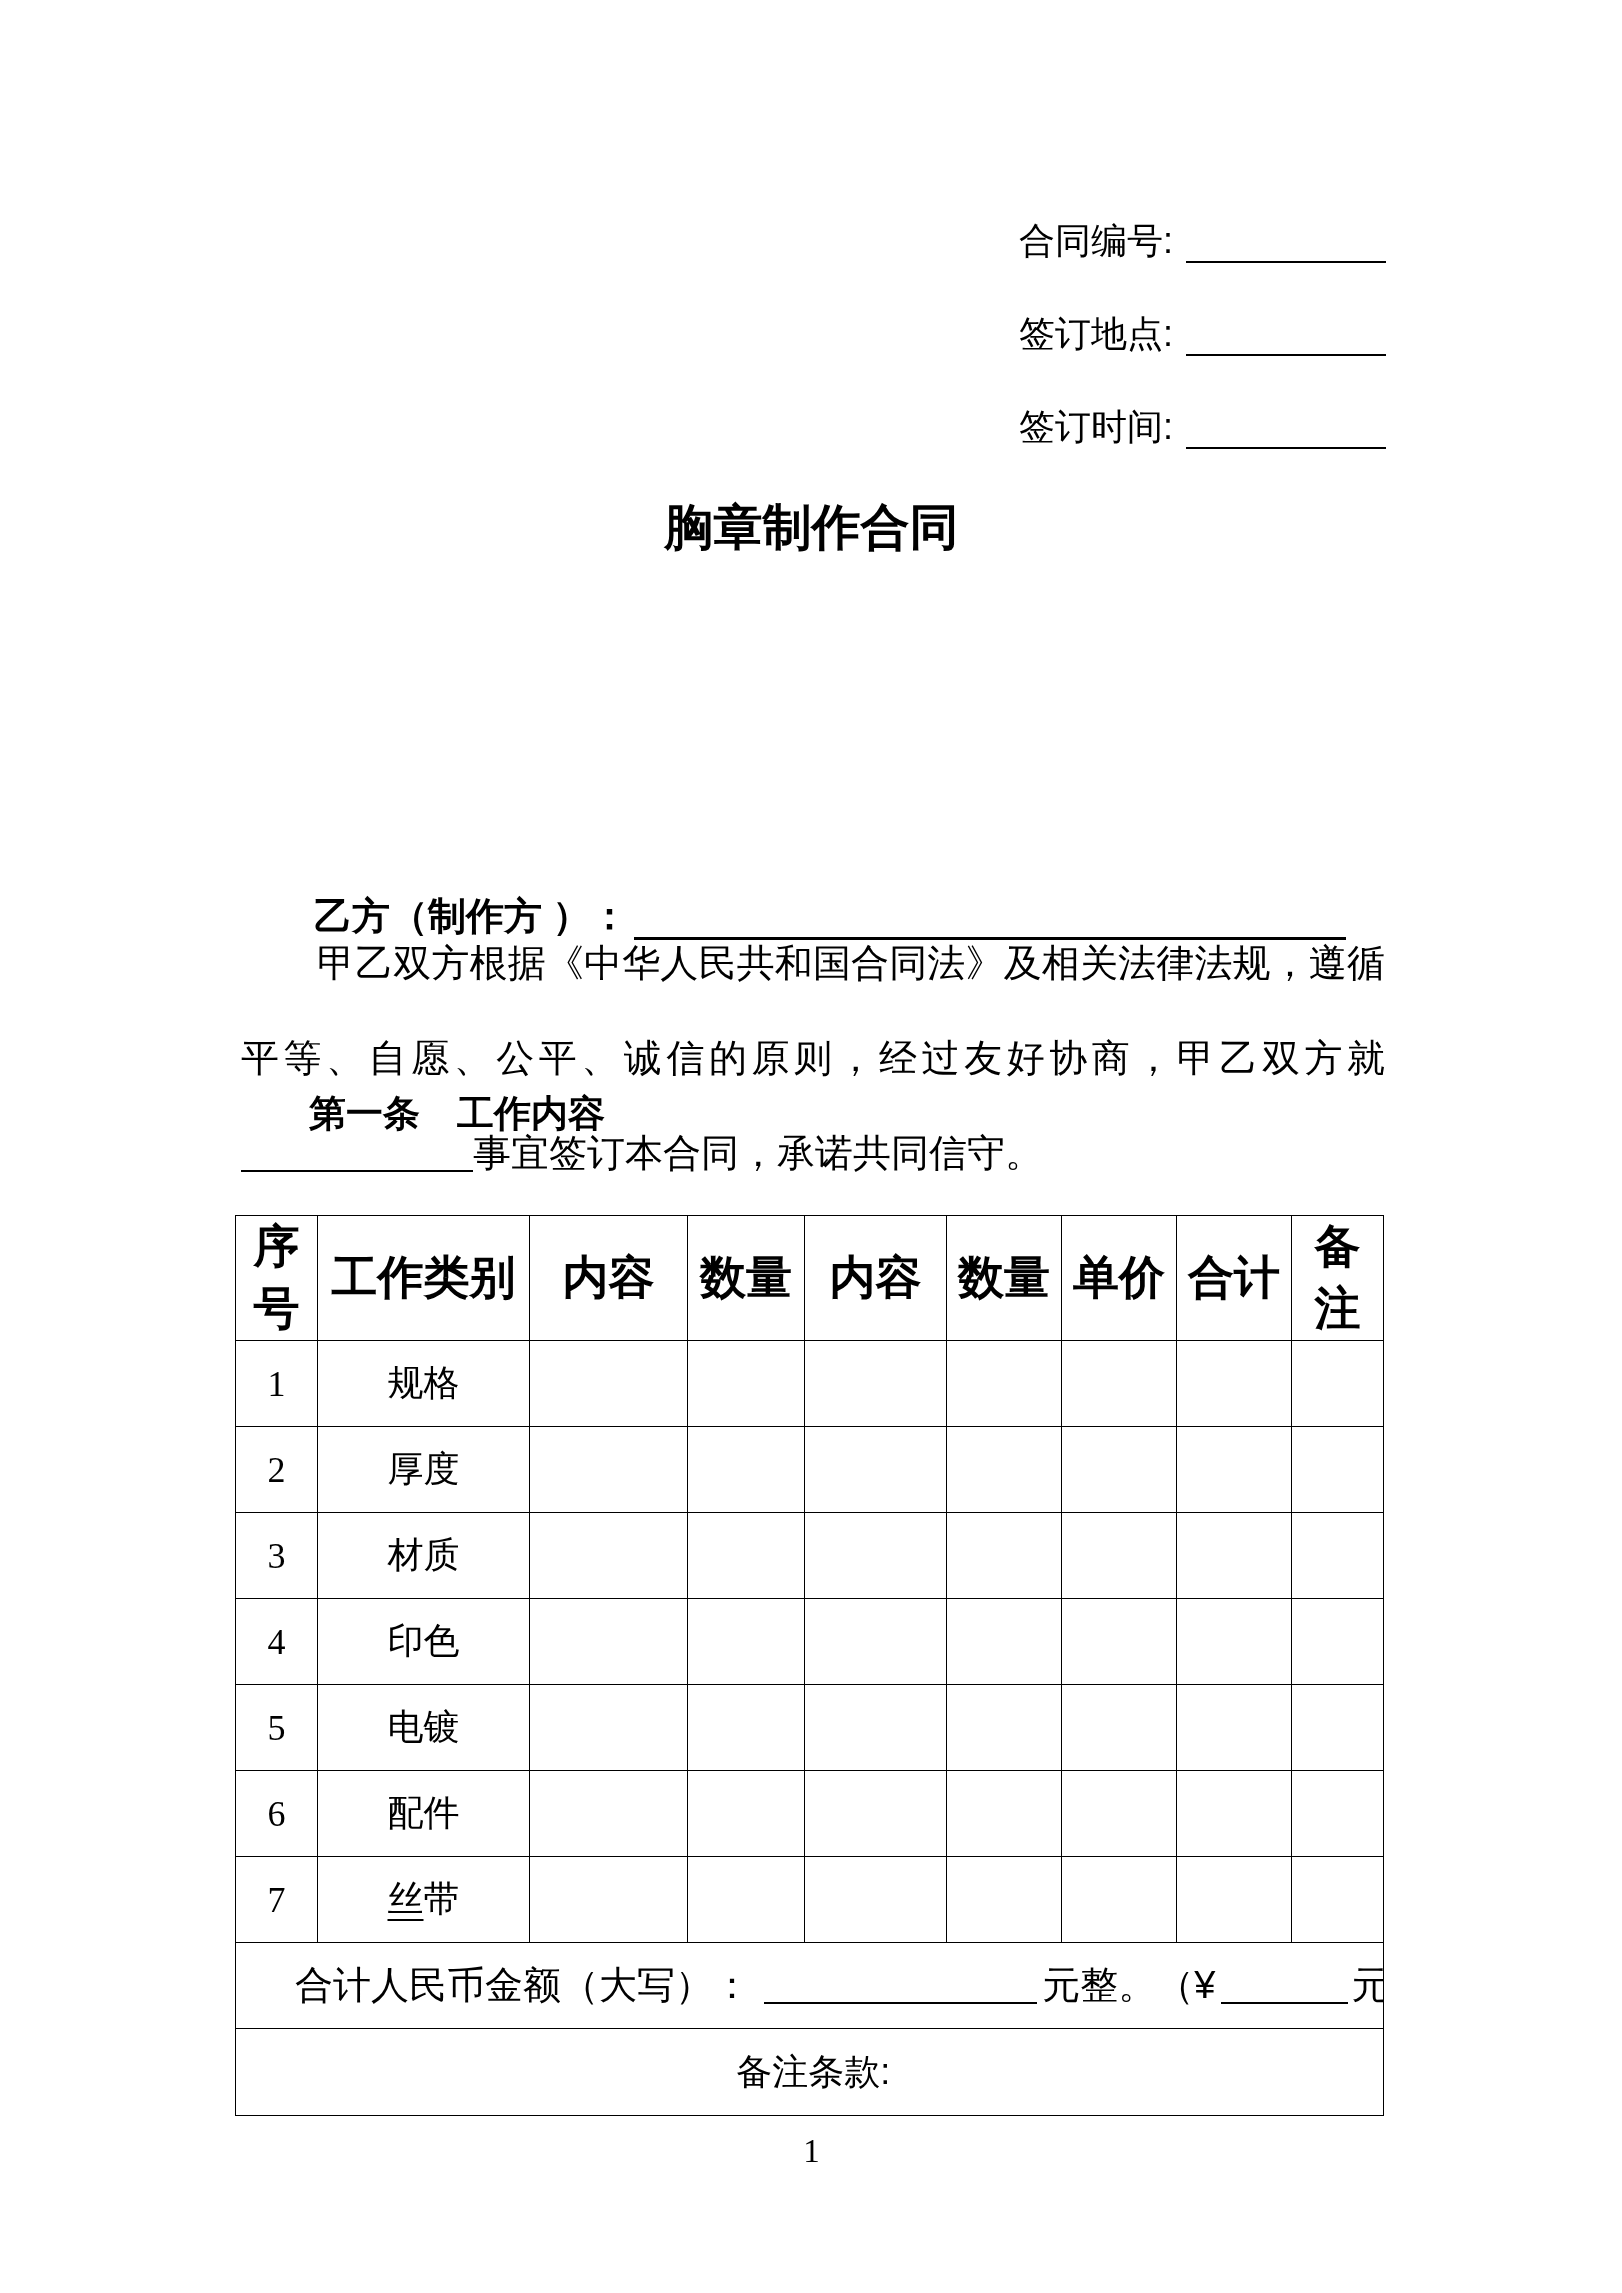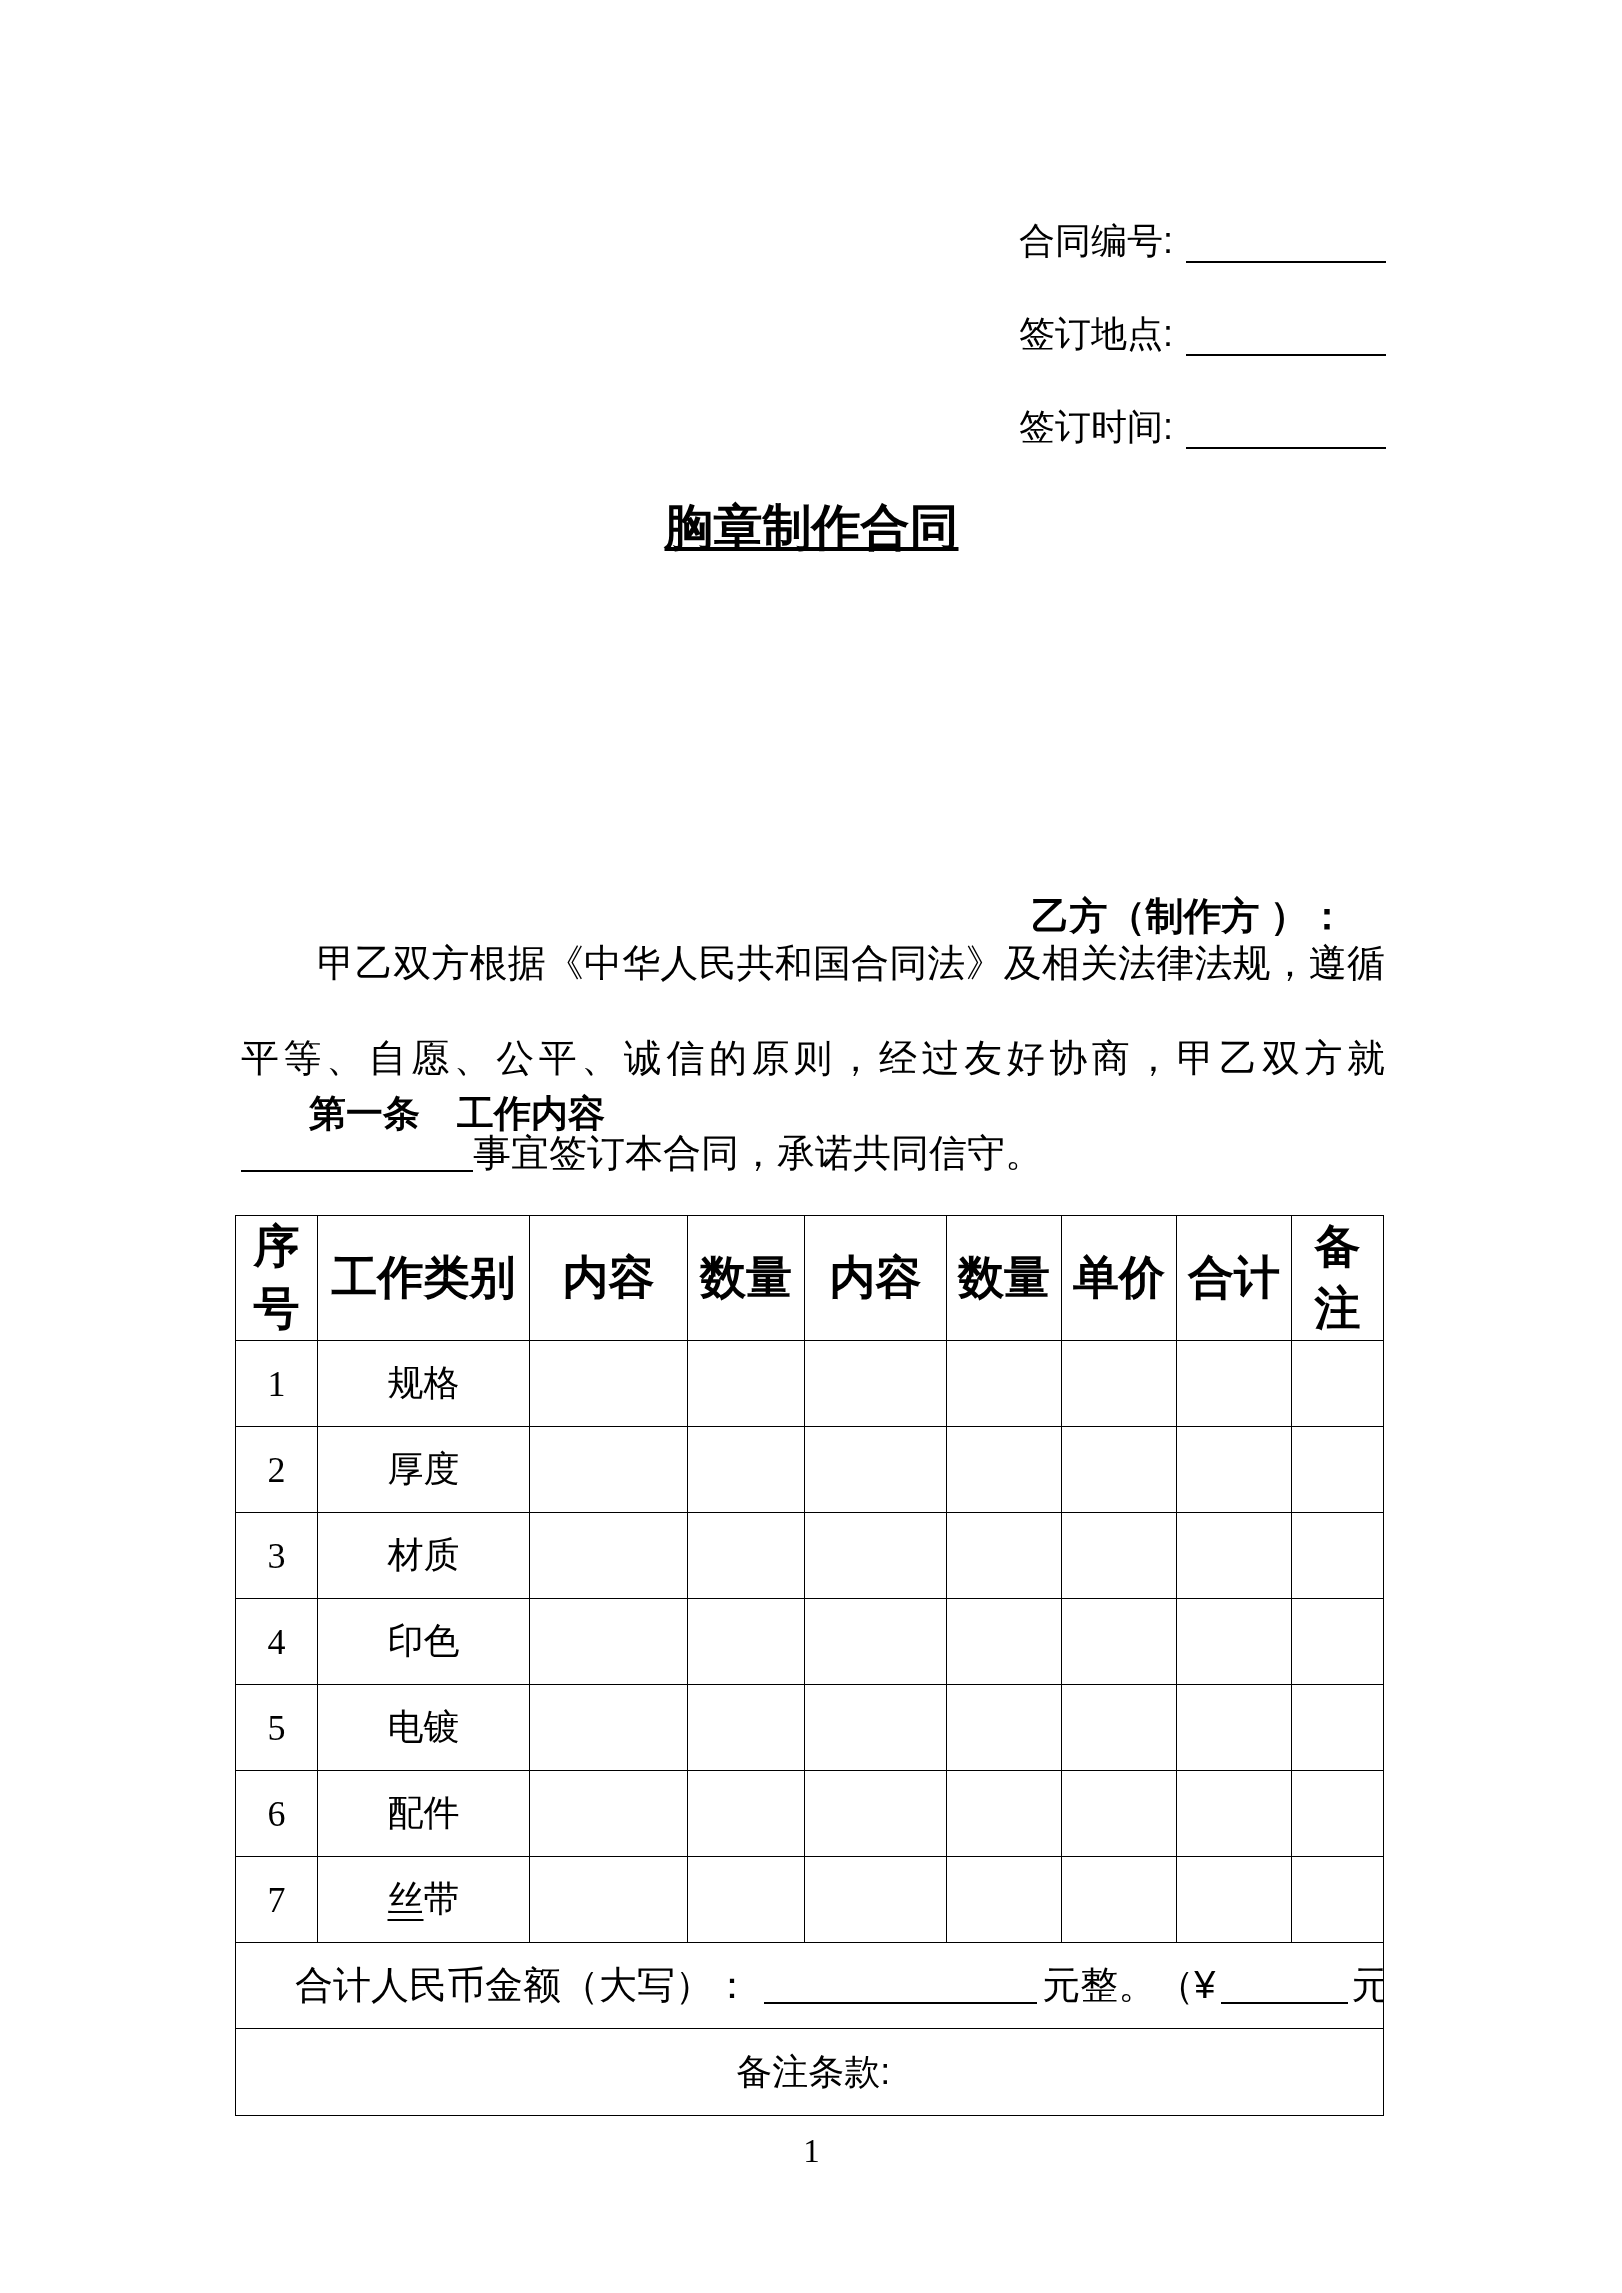--- a/index.html
+++ b/index.html
@@ -27,35 +27,35 @@
   .meta-row .blank {
     display: inline-block; width: 200px; height: 40px;
     border-bottom: 2.7px solid #000; margin-left: 12.7px;
   }
 
   
   .title {
     position: absolute; left: 0; top: 498px; width: 100%;
     text-align: center;
     font-family: "Liberation Serif", serif;
-    font-weight: bold; font-size: 49px; line-height: 60px; text-decoration: underline;
+    font-weight: bold; font-size: 49px; line-height: 60px;
   }
 
   
   .party {
     position: absolute; left: 314px; width: 1032px;
     display: flex; align-items: flex-end;
     font-weight: bold; font-size: 38px; line-height: 47px;
     white-space: nowrap;
   }
   .party .blank {
     flex: 1; height: 42px; border-bottom: 3.6px solid #000; margin-left: 5.5px;
   }
   .party-a { top: 669px; }
-  .party-b { top: 893px; flex-direction: column; }
+  .party-b { top: 893px; }
 
   
   .preamble {
     position: absolute; left: 241px; top: 916px; width: 1144px;
     font-size: 38px; line-height: 95px;
     text-align: justify; text-indent: 76px;
   }
   .inline-blank {
     display: inline-block; width: 232px; height: 31px;
     border-bottom: 2.7px solid #000; vertical-align: baseline;

